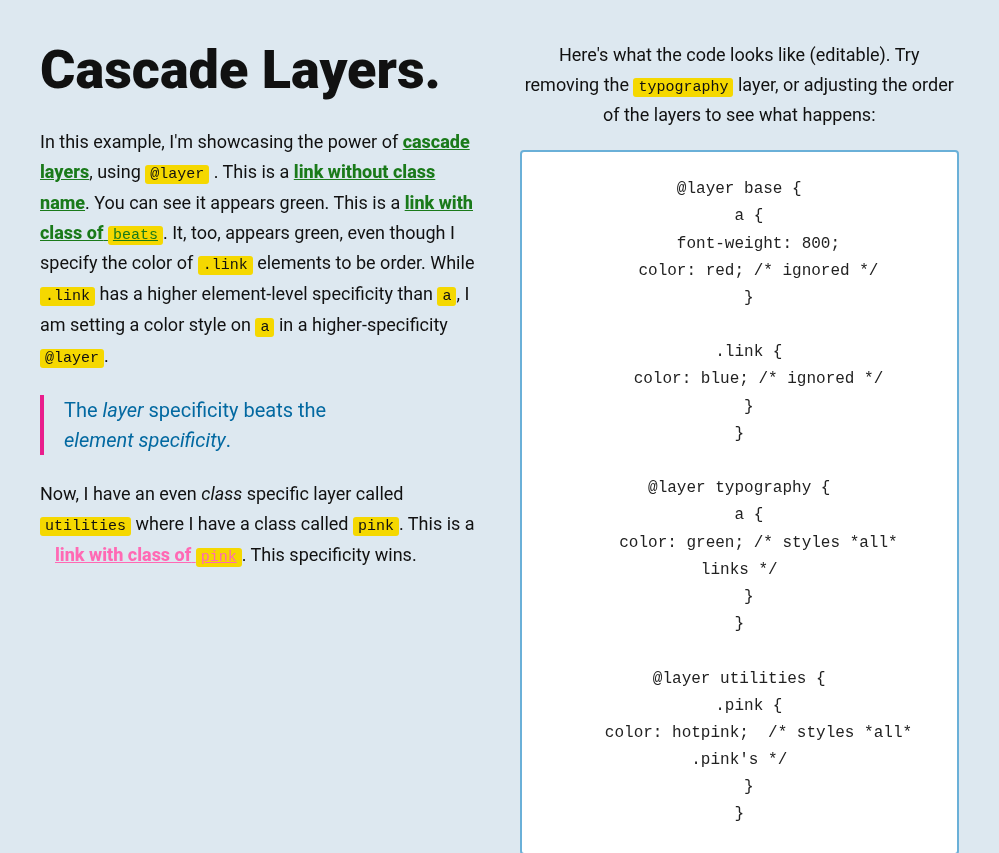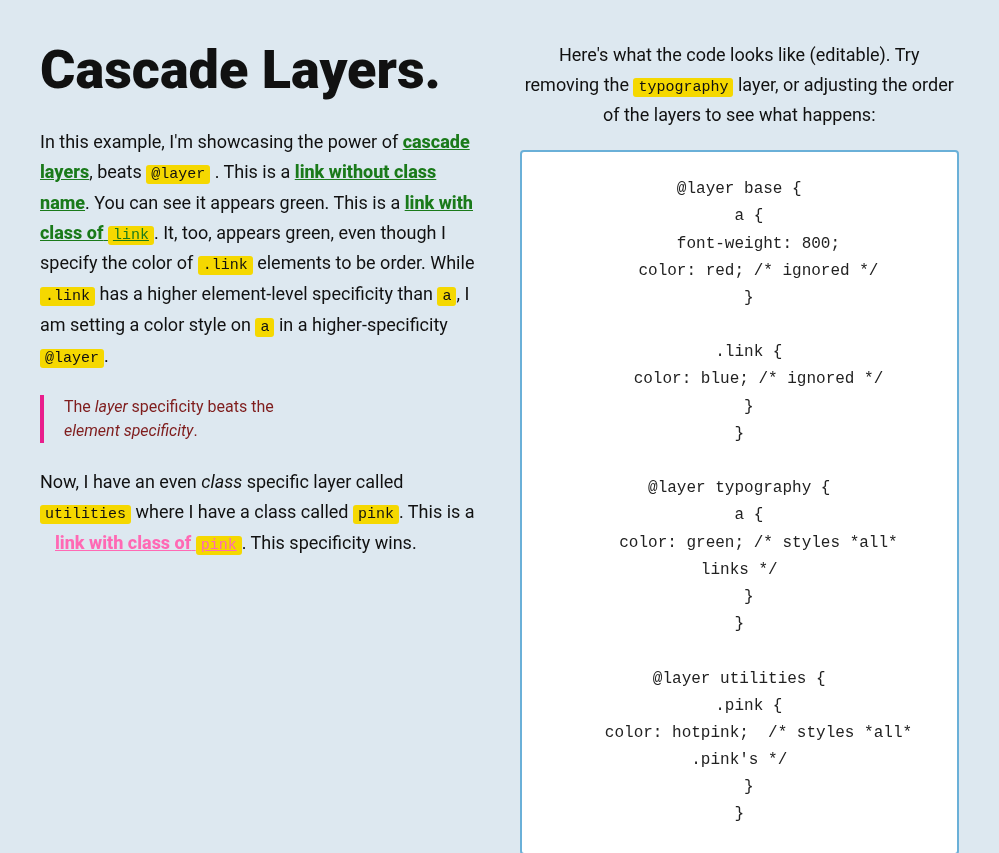--- a/index.html
+++ b/index.html
@@ -73,23 +73,23 @@
     }
 
     
     .blockquote {
       border-left: 4px solid #e91e8c;
       padding-left: 20px;
       margin: 24px 0;
     }
 
     .blockquote p {
-      font-size: 16px;
+      font-size: 20px;
       line-height: 1.5;
-      color: #7f1d1d;
+      color: #0369a1;
     }
 
     
     .right-intro {
       font-size: 18px;
       line-height: 1.65;
       margin-bottom: 20px;
     }
 
     .code-box {
@@ -111,28 +111,28 @@
 
   <div class="left-col">
 
     <h1>Cascade Layers.</h1>
 
     <div class="body-text">
 
       <p>
         <span>In this example, I'm showcasing the power of</span>
         <a class="link-green">
-          <span>cascade layers</span></a><span>, beats</span>
+          <span>cascade layers</span></a><span>, using</span>
         <span class="highlight">@layer</span>
         <span>. This is a</span>
         <a class="link-green">
           <span>link without class name</span></a><span>. You can see it appears green. This is a</span>
         <a class="link-green">
           <span>link with class of</span>
-          <span class="highlight">link</span></a><span>. It, too, appears green, even though I specify the color of</span>
+          <span class="highlight">beats</span></a><span>. It, too, appears green, even though I specify the color of</span>
         <span class="highlight">.link</span>
         <span>elements to be order. While</span>
         <span class="highlight">.link</span>
         <span>has a higher element-level specificity than</span>
         <span class="highlight">a</span><span>, I am setting a color style on</span>
         <span class="highlight">a</span>
         <span>in a higher-specificity</span>
         <span class="highlight">@layer</span><span>.</span>
       </p>
 

